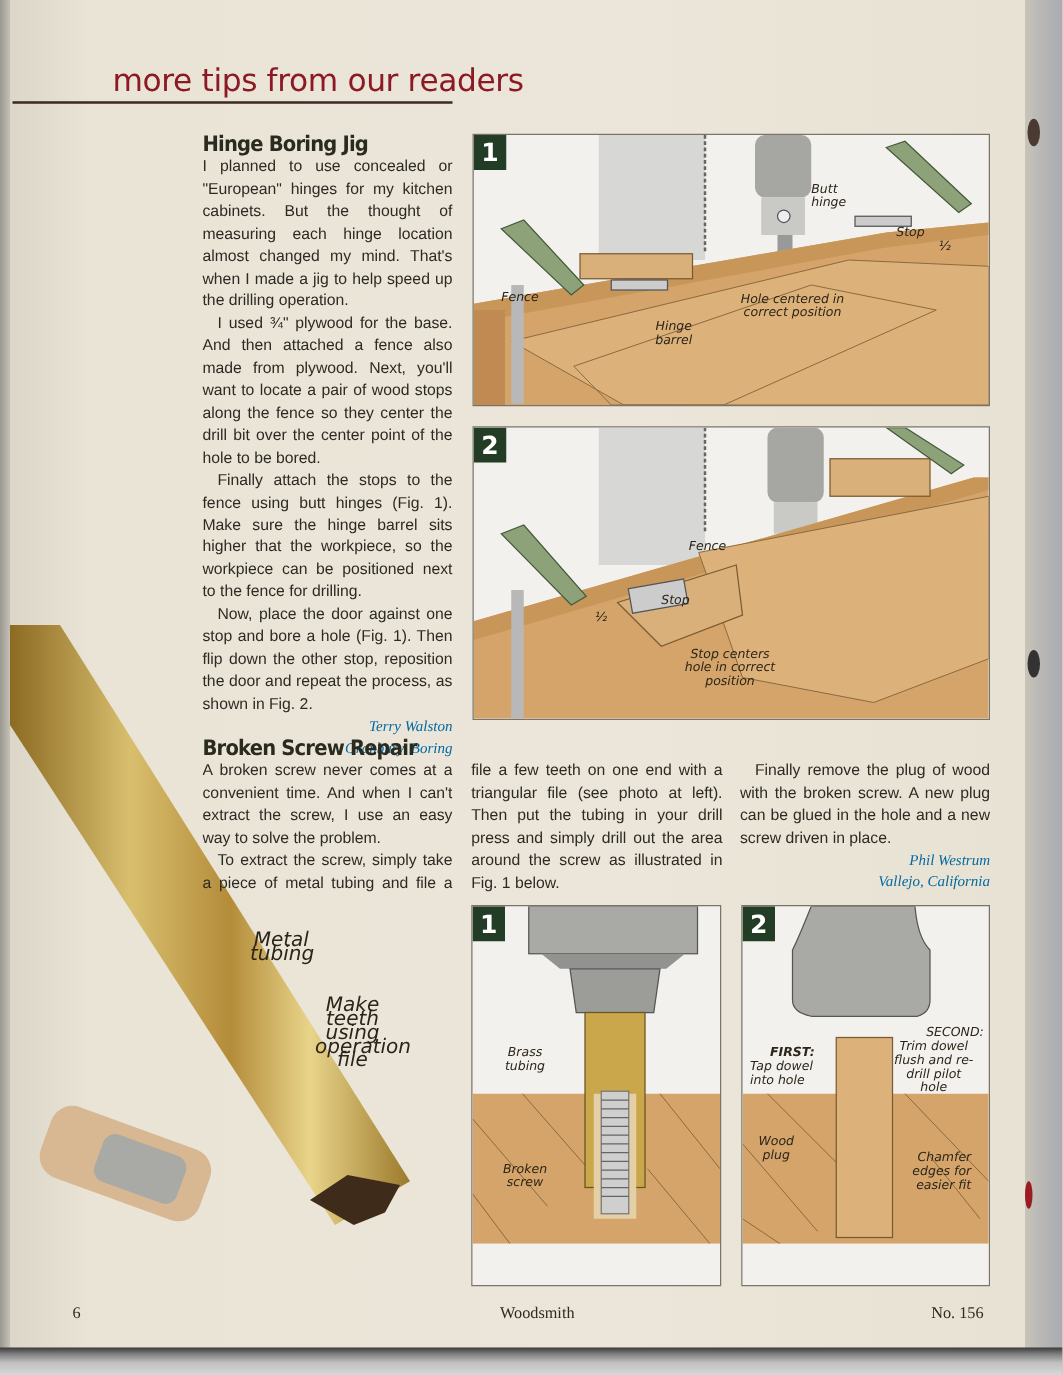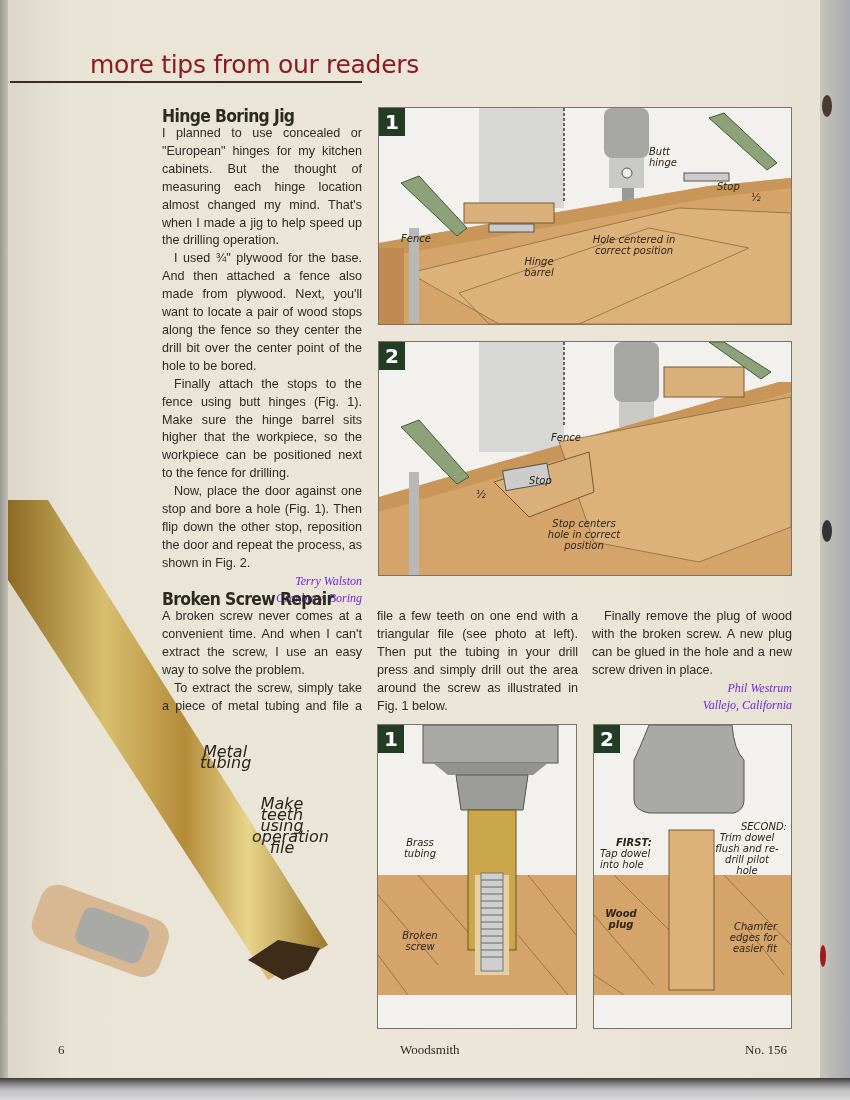--- a/index.html
+++ b/index.html
@@ -7,21 +7,21 @@
   .page{position:absolute;left:8px;top:0;width:812px;height:1078px;background:linear-gradient(90deg,#dcd6c8 0%,#e9e4d6 8%,#ebe6d9 60%,#e8e2d4 100%);}
   .right-edge{position:absolute;left:820px;top:0;width:30px;height:1100px;background:linear-gradient(90deg,#c9c4b8,#b9b8b6 40%,#a9abb0);}
   .bottom-edge{position:absolute;left:0;top:1078px;width:850px;height:22px;background:linear-gradient(180deg,#3a3a3a 0,#7c7c7c 5px,#bfbfc0 12px,#d8d8da);}
   .left-edge{position:absolute;left:0;top:0;width:10px;height:1100px;background:linear-gradient(90deg,#9a978f,#cfcbc0);}
   .header-title{position:absolute;left:90px;top:50px;font-size:25px;color:#8b1a24;letter-spacing:-0.3px;font-family:"DejaVu Sans",sans-serif;font-weight:normal;}
   .header-rule{position:absolute;left:10px;top:81px;width:352px;height:2px;background:#3a2a22;}
   .h2{position:absolute;font-family:"DejaVu Sans",sans-serif;font-weight:bold;color:#2a2a1f;font-size:17px;letter-spacing:-0.7px;transform:scaleX(0.92);transform-origin:left;}
   .body{position:absolute;font-size:12.6px;line-height:17.9px;color:#2d2a24;text-align:justify;}
   .body p{margin:0;text-indent:0;}
   .body p.ind{text-indent:12px;}
-  .sig{font-family:"Liberation Serif",serif;font-style:italic;font-size:12px;text-align:right;line-height:17.5px;color:#6d28d9;}
+  .sig{font-family:"Liberation Serif",serif;font-style:italic;font-size:12px;text-align:right;line-height:17.5px;color:#0369a1;}
   .fig{position:absolute;background:#f3f1ee;border:1px solid #7a7468;overflow:hidden;}
   .badge{position:absolute;left:0;top:0;width:26px;height:28px;background:#233c26;color:#fff;font-weight:bold;font-size:20px;text-align:center;line-height:28px;font-family:"DejaVu Sans",sans-serif;z-index:5;}
   .lbl{position:absolute;font-style:italic;font-size:10px;color:#2b2418;line-height:11px;text-align:center;z-index:6;font-family:"DejaVu Sans",sans-serif;}
   .footer{position:absolute;top:1042px;font-family:"Liberation Serif",serif;font-size:13px;color:#2d2a24;}
   .photo-lbl{position:absolute;font-style:italic;font-size:16px;color:#2b2418;line-height:11px;text-align:center;font-family:"DejaVu Sans",sans-serif;}
   .spot{position:absolute;border-radius:50%;}
 </style>
 </head>
 <body>
 
@@ -159,19 +159,19 @@
     <path d="M55 0 Q45 25 40 35 L40 75 Q40 85 55 88 L140 88 Q150 85 150 75 L150 35 Q140 25 138 0 Z" fill="#a9a9a6" stroke="#555"></path>
     <rect x="0" y="150" width="197" height="120" fill="#d5a46a"></rect>
     <path d="M0 250 L30 270 M20 150 L110 240 M130 150 L197 220 M0 190 L60 260 M150 200 L190 250" stroke="#8a6a40" stroke-width="0.8" fill="none"></path>
     <rect x="75" y="105" width="45" height="160" fill="#ddb27a" stroke="#7a5a30"></rect>
     <rect x="0" y="270" width="197" height="33" fill="#f3f1ee"></rect>
   </svg>
   <div class="lbl" style="left:22px;top:112px;text-align:left;font-weight:bold;">FIRST:</div>
   <div class="lbl" style="left:6px;top:123px;text-align:left;width:60px;">Tap dowel into hole</div>
   <div class="lbl" style="left:125px;top:96px;text-align:right;width:68px;font-weight:normal;">SECOND:</div>
   <div class="lbl" style="left:119px;top:107px;text-align:center;width:68px;">Trim dowel flush and re-drill pilot hole</div>
-  <div class="lbl" style="left:10px;top:183px;width:34px;font-weight:bold;">Wood plug</div>
+  <div class="lbl" style="left:10px;top:183px;width:34px;">Wood plug</div>
   <div class="lbl" style="left:133px;top:196px;width:50px;text-align:right;">Chamfer edges for easier fit</div>
 </div>
 
 <div class="footer" style="left:58px;">6</div>
 <div class="footer" style="left:400px;">Woodsmith</div>
 <div class="footer" style="left:745px;">No. 156</div>
 
 </body></html>

